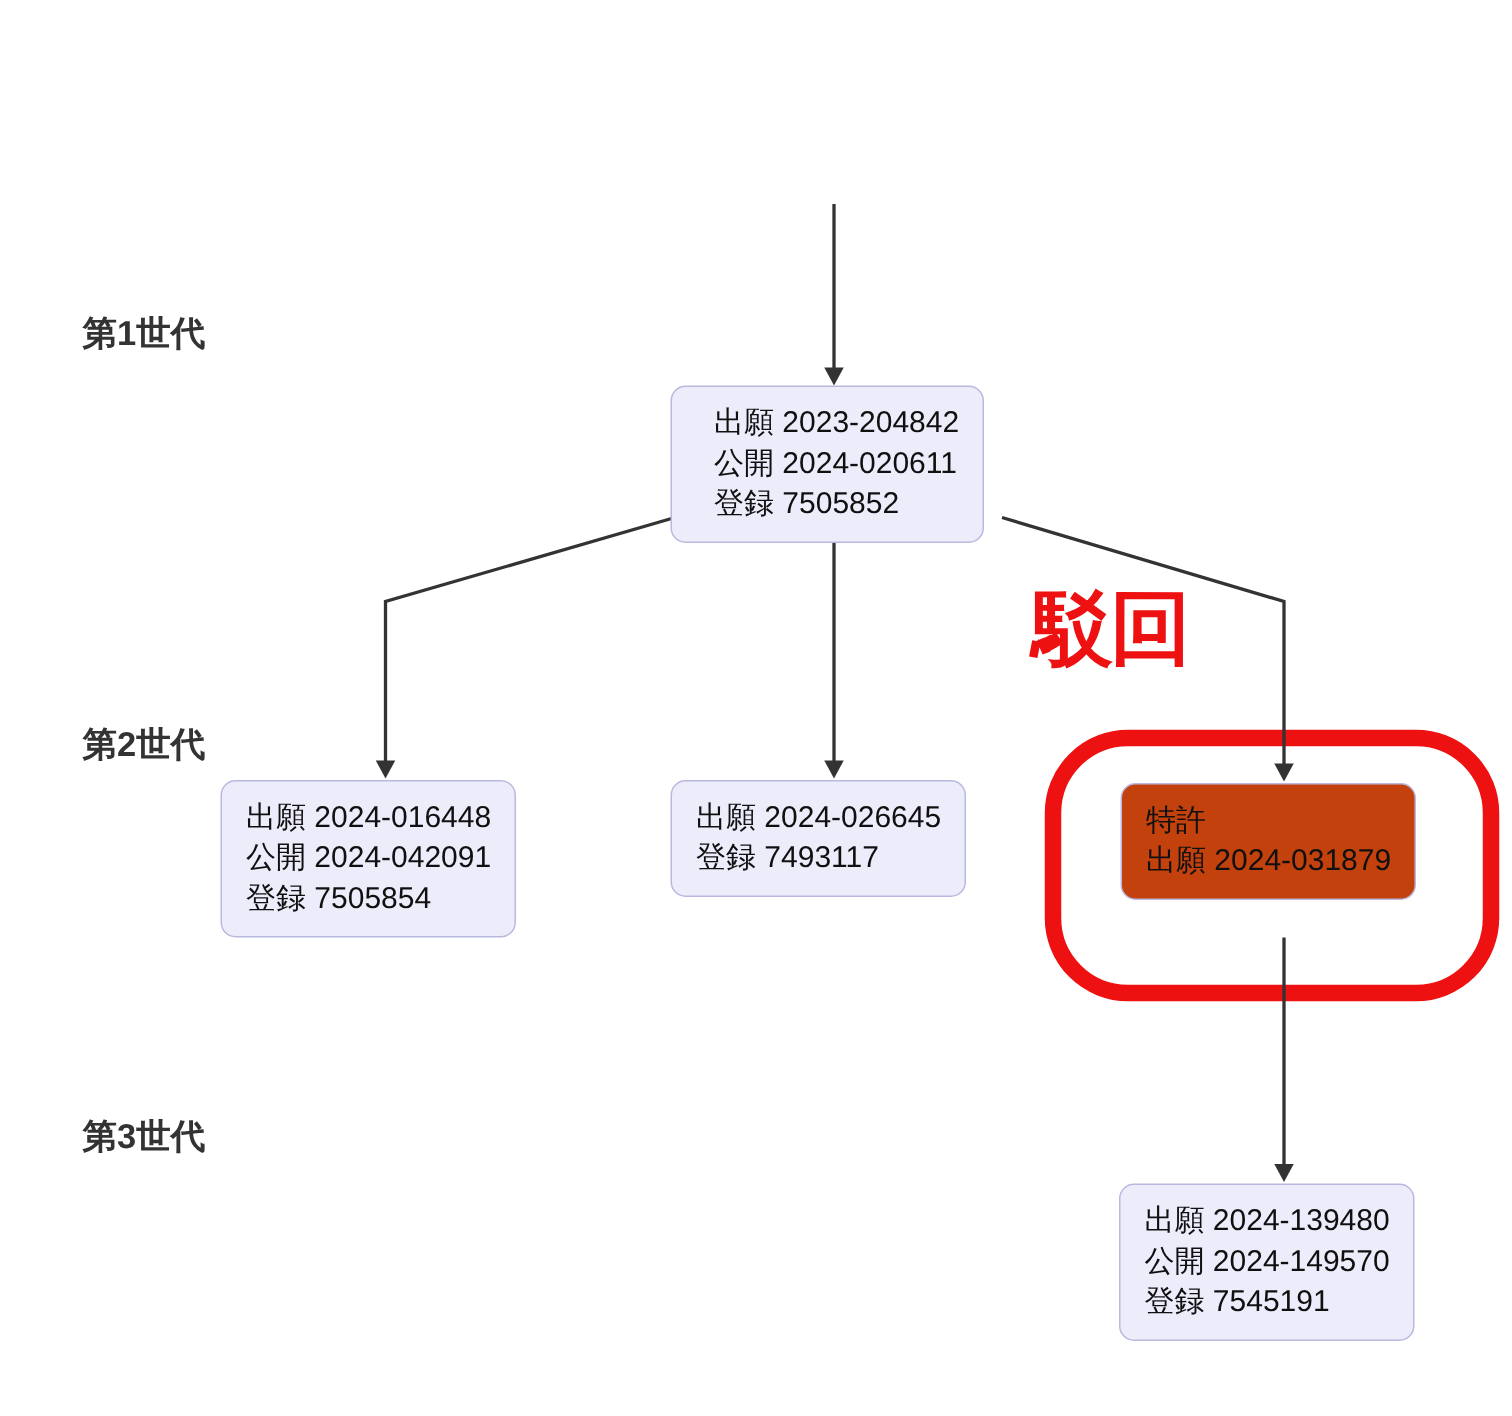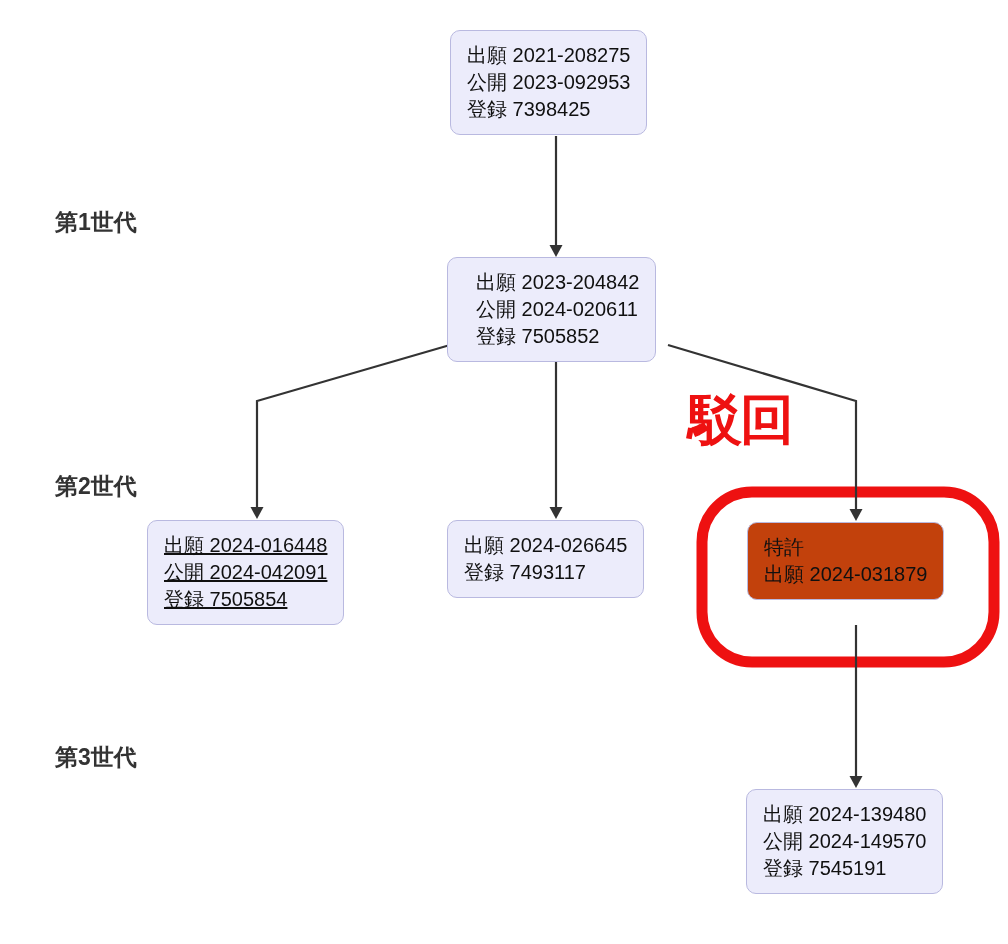--- a/index.html
+++ b/index.html
@@ -13,30 +13,30 @@
     border-radius:10px; padding:11px 16px; box-sizing:border-box;
     color:#101010; font-size:20px; line-height:27px; white-space:nowrap;
   }
   .node.rejected { background:#c2410c; }
   .node-line { display:block; }
   .gen-label {
     position:absolute; left:55px; font-size:23px; font-weight:700;
     color:#333333; line-height:1.1; white-space:nowrap;text-align:center;
   }
   .gen-label-1 { top:210px; }
-  .gen-label-2 { top:474px; }
+  .gen-label-2 { top:484px; }
   .gen-label-3 { top:745px; }
   .annotation-text {
     position:absolute; left:688px; top:392px; font-size:54px; font-weight:800;
     color:#ee1111; line-height:1; white-space:nowrap; letter-spacing:-2px;
   }
   
   .pos-root        { left:450px; top:30px;  }
   .pos-gen1        { left:447px; top:257px;padding-left:28px; }
-  .pos-gen2-left   { left:147px; top:520px;text-decoration:underline; }
+  .pos-gen2-left   { left:147px; top:520px; }
   .pos-gen2-middle { left:447px; top:520px; }
   .pos-gen2-right  { left:747px; top:522px; }
   .pos-gen3        { left:746px; top:789px; }
 </style>
 </head>
 <body>
 
 <div class="stage">
 
   <svg class="edges-layer" width="1008" height="944" viewBox="0 0 1008 944">
@@ -55,25 +55,20 @@
       <polygon points="556,519 549.5,507 562.5,507"></polygon>
       <polygon points="856,521 849.5,509 862.5,509"></polygon>
       <polygon points="856,788 849.5,776 862.5,776"></polygon>
     </g>
   </svg>
 
   <div class="gen-label gen-label-1">第1世代</div>
   <div class="gen-label gen-label-2">第2世代</div>
   <div class="gen-label gen-label-3">第3世代</div>
 
-  <div class="node pos-root">
-    <span class="node-line">出願 2021-208275</span>
-    <span class="node-line">公開 2023-092953</span>
-    <span class="node-line">登録 7398425</span>
-  </div>
 
   <div class="node pos-gen1">
     <span class="node-line">出願 2023-204842</span>
     <span class="node-line">公開 2024-020611</span>
     <span class="node-line">登録 7505852</span>
   </div>
 
   <div class="node pos-gen2-left">
     <span class="node-line">出願 2024-016448</span>
     <span class="node-line">公開 2024-042091</span>

